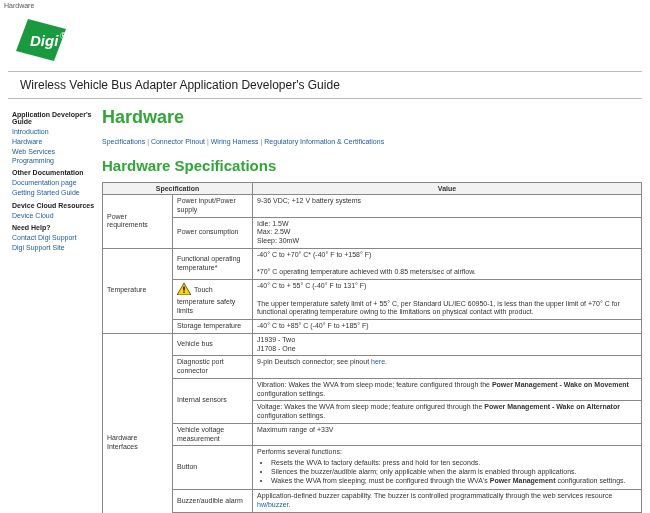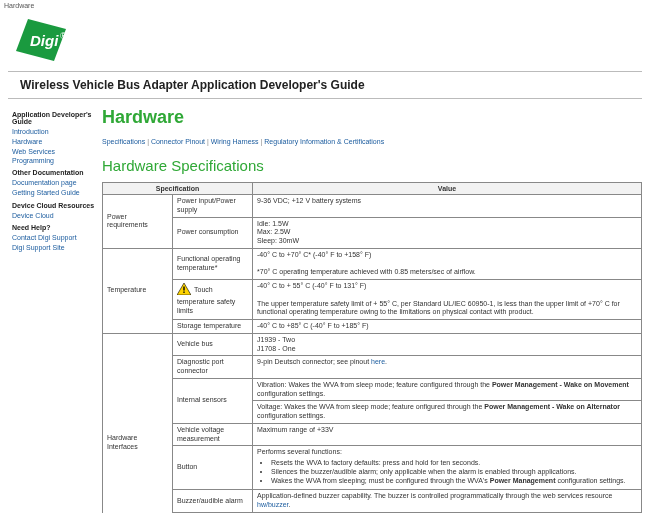--- a/index.html
+++ b/index.html
@@ -20,21 +20,21 @@
     padding: 8px 0 4px 10px;
   }
   .doc-title-bar {
     border-top: 1px solid #bbb;
     border-bottom: 1px solid #bbb;
     padding: 6px 12px;
     margin: 4px 8px 8px 8px;
   }
   .doc-title {
     font-size: 12px;
-    font-weight: bold;
+    font-weight: normal;
     color: #222;
   }
   .body-wrap {
     display: flex;
     padding: 0 8px 8px 12px;
   }
   .sidebar {
     width: 90px;
     flex: 0 0 90px;
     padding-right: 6px;
@@ -59,21 +59,21 @@
   }
   h1.page-title {
     color: #2fa836;
     font-size: 18px;
     font-weight: bold;
     margin: 0 0 10px 0;
   }
   h2.section-title {
     color: #2fa836;
     font-size: 15px;
-    font-weight: normal;
+    font-weight: bold;
     margin: 12px 0 8px 0;
   }
   .quicklinks {
     font-size: 7px;
     color: #888;
     margin: 6px 0 10px 0;
   }
   .quicklinks a {
     color: #1a5b9e;
     text-decoration: none;

